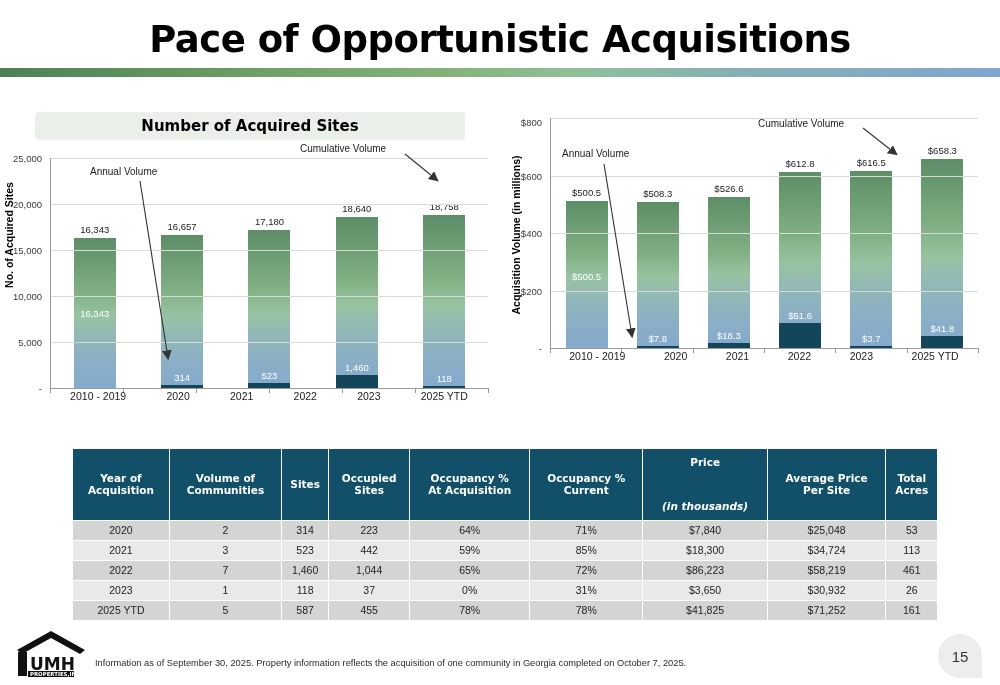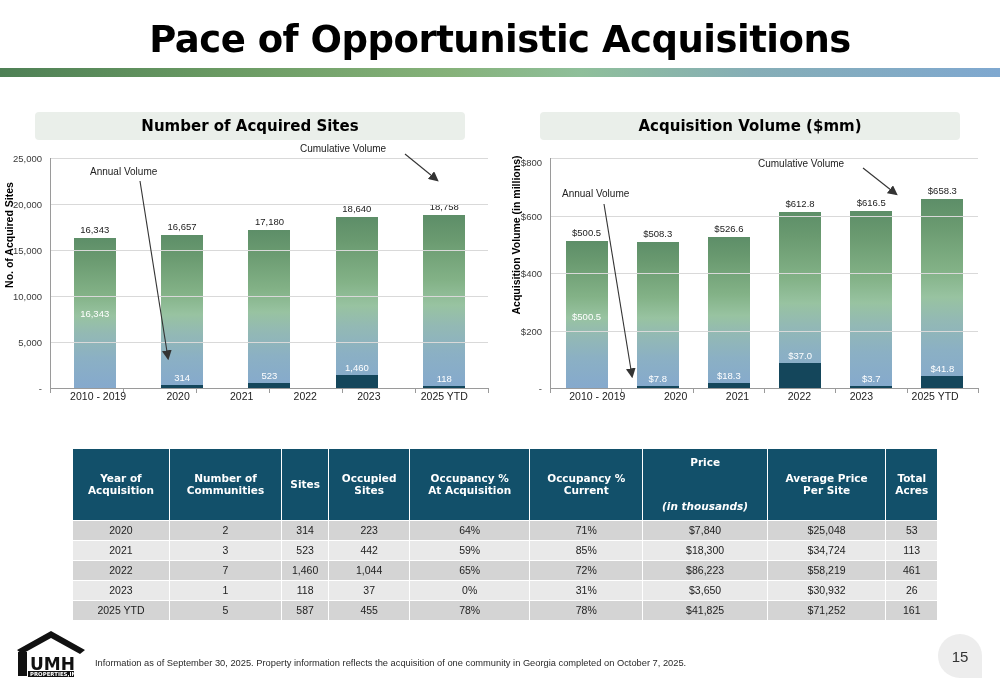--- a/index.html
+++ b/index.html
@@ -197,21 +197,20 @@
           <path d="M0,0 L9,4.5 L0,9 z" fill="#333"></path>
         </marker>
       </defs>
       <line x1="140" y1="23" x2="168" y2="200" stroke="#333" stroke-width="1.1" marker-end="url(#ah0)"></line>
       <line x1="405" y1="-4" x2="437" y2="22" stroke="#333" stroke-width="1.1" marker-end="url(#ah0)"></line>
     </svg>
   </div>
 </div>
 
 <div class="panel right">
-  <div class="chart-banner">Acquisition Volume ($mm)</div>
   <div class="axis-title">Acquisition Volume (in millions)</div>
   <div class="plot-wrap">
     <div class="ylabels" id="yl1" style="left:0px;">
         <span style="top: 230px;">-</span>
         <span style="top: 172.5px;">$200</span>
         <span style="top: 115px;">$400</span>
         <span style="top: 57.5px;">$600</span>
         <span style="top: 4px;">$800</span>
       </div>
     <div class="plot" id="plot1" style="left:50px;right:22px;">
@@ -233,21 +232,21 @@
             <div class="bar" style="height: 151.398px;">
               <div class="bar-top-label">$526.6</div>
               <div class="bar-annual" style="height: 5.26125px;"></div>
               <div class="bar-inner-label" style="bottom: 7.26125px;">$18.3</div>
             </div>
           </div>
           <div class="barslot">
             <div class="bar" style="height: 176.18px;">
               <div class="bar-top-label">$612.8</div>
               <div class="bar-annual" style="height: 24.7825px;"></div>
-              <div class="bar-inner-label" style="bottom: 26.7825px;">$37.0</div>
+              <div class="bar-inner-label" style="bottom: 26.7825px;">$51.6</div>
             </div>
           </div>
           <div class="barslot">
             <div class="bar" style="height: 177.244px;">
               <div class="bar-top-label">$616.5</div>
               <div class="bar-annual" style="height: 2.5px;"></div>
               <div class="bar-inner-label" style="bottom: 4.5px;">$3.7</div>
             </div>
           </div>
           <div class="barslot">
@@ -296,21 +295,21 @@
 </div>
 
 <table class="tbl">
   <thead>
       <tr id="thead-row">
         <th>
           <div>Year of</div>
           <div>Acquisition</div>
         </th>
         <th>
-          <div>Number of</div>
+          <div>Volume of</div>
           <div>Communities</div>
         </th>
         <th>
           <div>Sites</div>
         </th>
         <th>
           <div>Occupied</div>
           <div>Sites</div>
         </th>
         <th>

